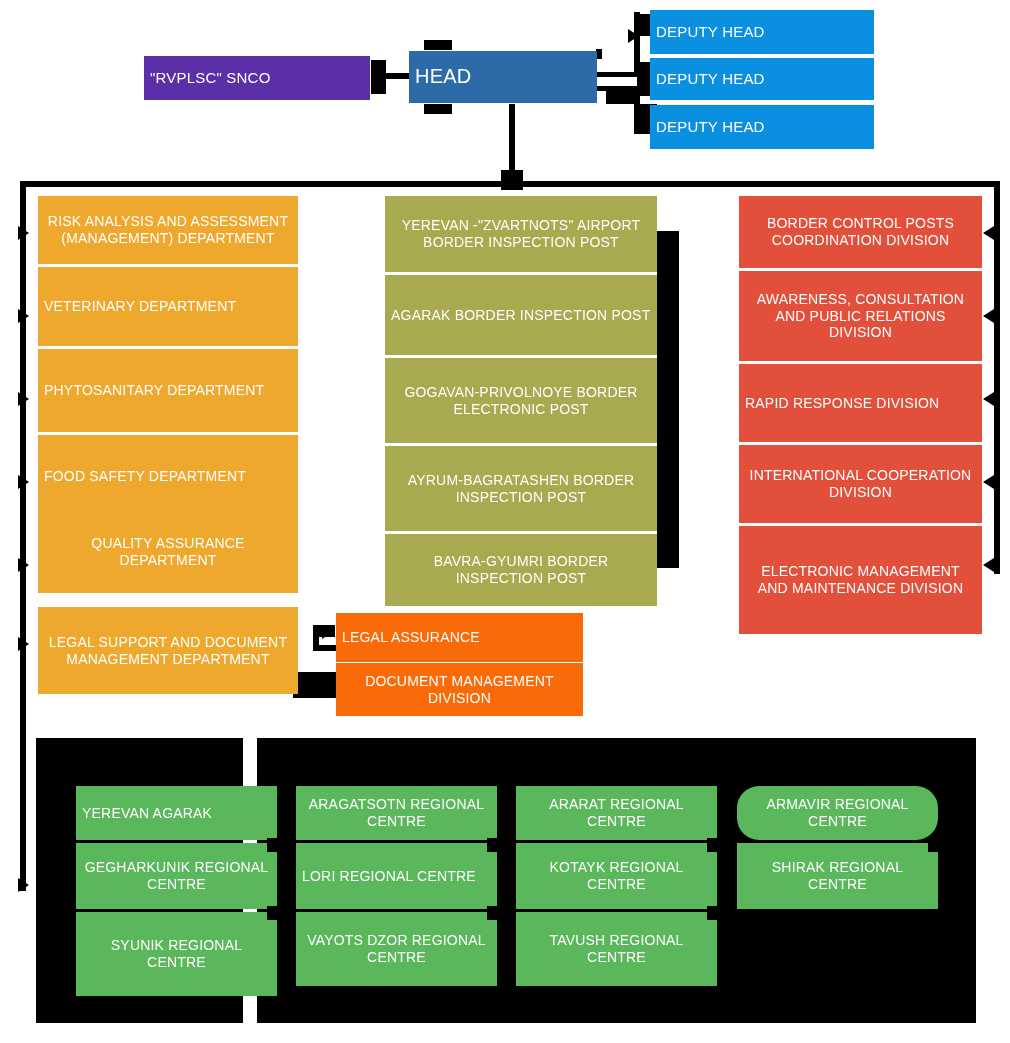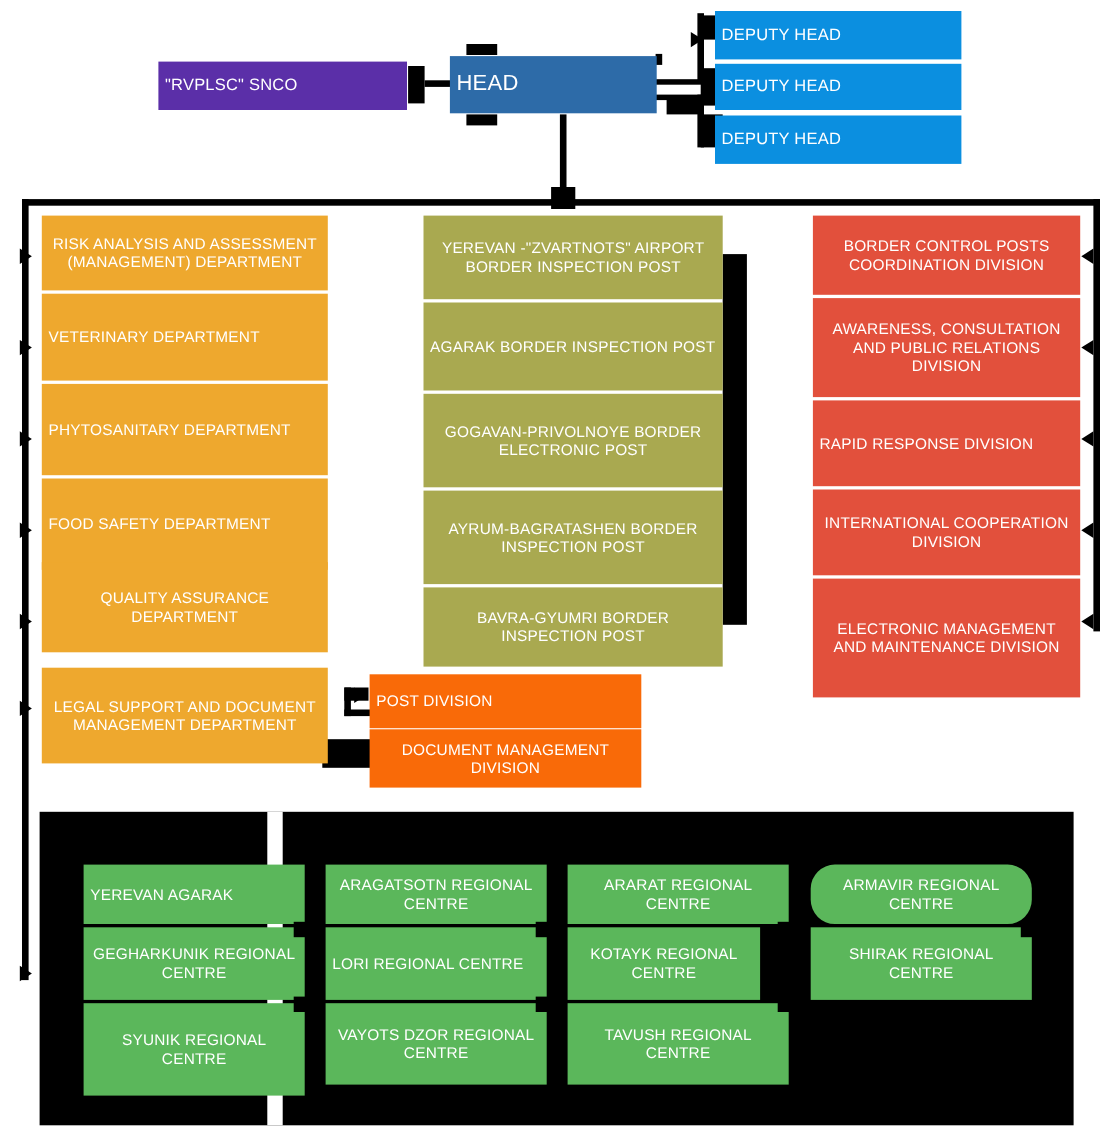--- a/index.html
+++ b/index.html
@@ -192,21 +192,21 @@
     <span>RAPID RESPONSE DIVISION</span>
   </div>
   <div class="box b-red" style="left:739px; top:445px; width:243px; height:78px;">
     <span>INTERNATIONAL COOPERATION DIVISION</span>
   </div>
   <div class="box b-red" style="left:739px; top:526px; width:243px; height:108px;">
     <span>ELECTRONIC MANAGEMENT AND MAINTENANCE DIVISION</span>
   </div>
 
   <div class="box b-bright" style="left:336px; top:613px; width:247px; height:49px;">
-    <span>POST DIVISION</span>
+    <span>LEGAL ASSURANCE</span>
   </div>
   <div class="box b-bright" style="left:336px; top:663px; width:247px; height:53px;">
     <span>DOCUMENT MANAGEMENT DIVISION</span>
   </div>
 
   <div class="panel-black" style="left:36px; top:738px; width:940px; height:285px;"></div>
   <div class="panel-white" style="left:243px; top:738px; width:14px; height:285px;"></div>
 
   <div class="box b-green" style="left:76px; top:786px; width:201px; height:54px;">
     <span>YEREVAN AGARAK</span>
@@ -224,21 +224,21 @@
   <div class="box b-green" style="left:296px; top:843px; width:201px; height:66px;">
     <span>LORI REGIONAL CENTRE</span>
   </div>
   <div class="box b-green" style="left:296px; top:912px; width:201px; height:74px;">
     <span>VAYOTS DZOR REGIONAL CENTRE</span>
   </div>
 
   <div class="box b-green" style="left:516px; top:786px; width:201px; height:54px;">
     <span>ARARAT REGIONAL CENTRE</span>
   </div>
-  <div class="box b-green" style="left:516px; top:843px; width:175px; height:66px;">
+  <div class="box b-green" style="left:516px; top:843px; width:201px; height:66px;">
     <span>KOTAYK REGIONAL CENTRE</span>
   </div>
   <div class="box b-green" style="left:516px; top:912px; width:201px; height:74px;">
     <span>TAVUSH REGIONAL CENTRE</span>
   </div>
 
   <div class="box b-green" style="left:737px; top:786px; width:201px; height:54px;border-radius:22px;">
     <span>ARMAVIR REGIONAL CENTRE</span>
   </div>
   <div class="box b-green" style="left:737px; top:843px; width:201px; height:66px;">

